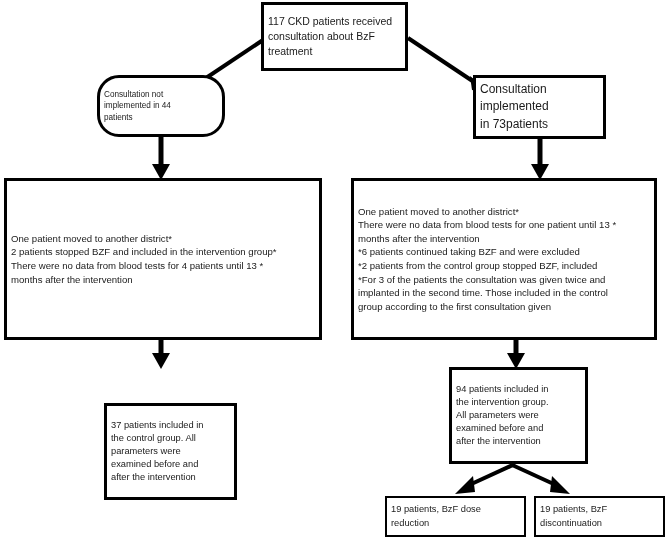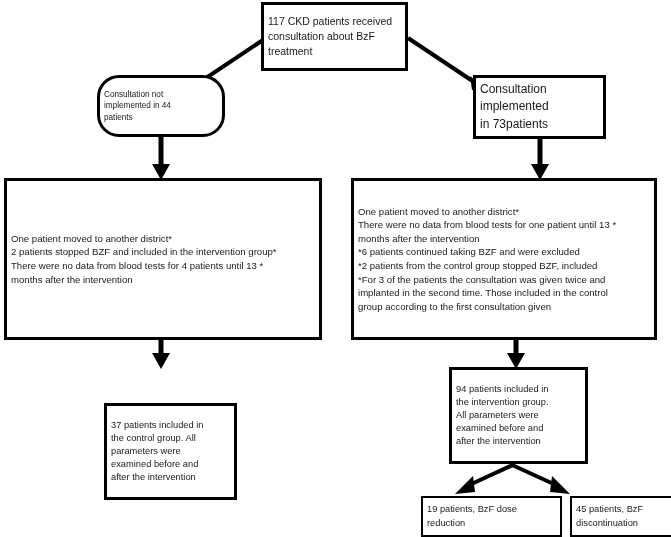--- a/index.html
+++ b/index.html
@@ -31,21 +31,20 @@
     z-index: 3;
   }
   .node .txt {
     display: block;
     width: 100%;
     padding: 0 4px;
     white-space: pre-line;
   }
   .node-thin {
     border-width: 2px;
-    margin-left: 36px;
   }
 
   
   #node-root      { left: 261px; top: 2px;   width: 147px; height: 69px;  font-size: 10.5px; }
   #node-not-impl  { left: 97px;  top: 75px;  width: 128px; height: 62px;  font-size: 8.2px; border-radius: 22px;  }
   #node-impl      { left: 473px; top: 75px;  width: 133px; height: 64px;  font-size: 12px;  }
   #node-left-excl { left: 4px;   top: 178px; width: 318px; height: 162px; font-size: 9.6px;  }
   #node-right-excl{ left: 351px; top: 178px; width: 306px; height: 162px; font-size: 9.6px;  }
   #node-control   { left: 104px; top: 367px; width: 133px; height: 97px;  font-size: 9.3px; margin-top: 36px;  }
   #node-interv    { left: 449px; top: 367px; width: 139px; height: 97px;  font-size: 9.3px;  }
@@ -176,17 +175,17 @@
 examined before and
 after the intervention</span>
   </div>
 
   <div class="node node-thin" id="node-dose">
     <span class="txt">19 patients, BzF dose
 reduction</span>
   </div>
 
   <div class="node node-thin" id="node-discont">
-    <span class="txt">45 patients, BzF
+    <span class="txt">19 patients, BzF
 discontinuation</span>
   </div>
 
 </div>
 
 </body></html>

